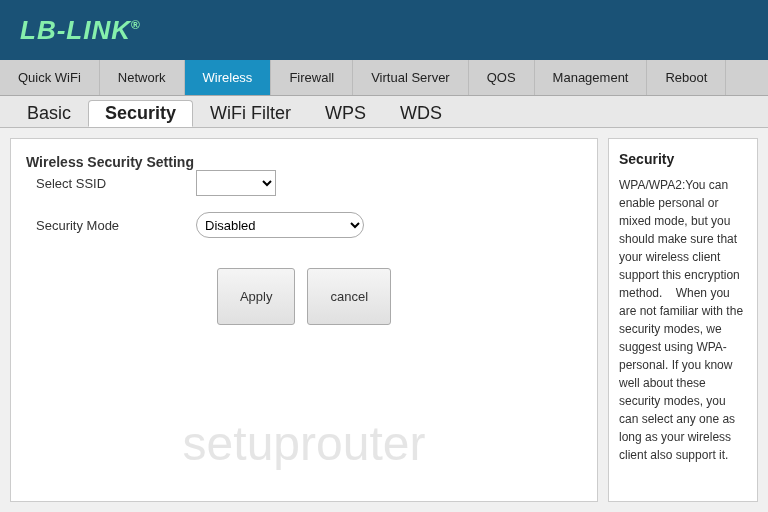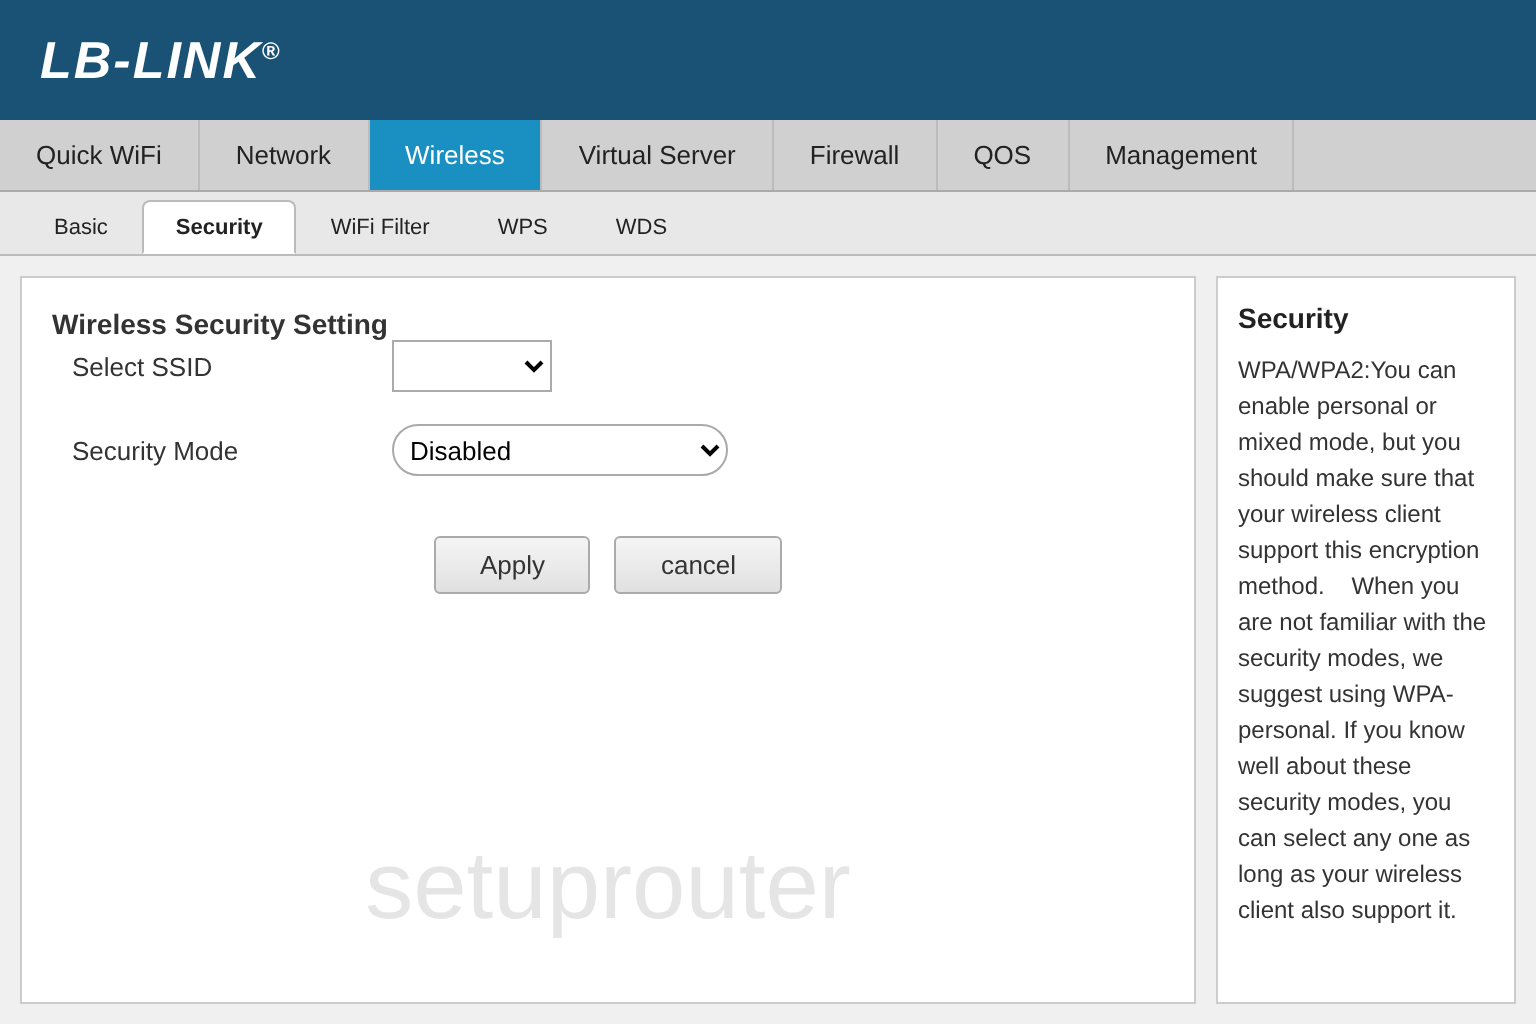--- a/index.html
+++ b/index.html
@@ -7,21 +7,21 @@
 
     
     #header {
       background: #1a5276;
       height: 60px;
       display: flex;
       align-items: center;
       padding: 0 20px;
     }
     #logo {
-      color: #ffffff;
+      color: #86efac;
       font-size: 26px;
       font-weight: bold;
       letter-spacing: 1px;
     }
     #logo span.lb { font-style: italic; }
     #logo span.registered { font-size: 12px; vertical-align: super; }
 
     
     #top-nav {
       background: #d0d0d0;
@@ -52,21 +52,21 @@
       align-items: stretch;
       height: 32px;
       border-bottom: 1px solid #bbb;
       padding-left: 10px;
     }
     .sub-nav-item {
       padding: 0 16px;
       display: flex;
       align-items: center;
       cursor: pointer;
-      font-size: 11px;
+      font-size: 18px;
       color: #222;
       border: 1px solid transparent;
       margin-top: 4px;
       border-radius: 4px 4px 0 0;
     }
     .sub-nav-item.active {
       background: white;
       border-color: #bbb #bbb white #bbb;
       font-weight: bold;
     }
@@ -117,21 +117,21 @@
     #ssid-select { width: 80px; }
     #security-mode-select { width: 168px; border-radius: 13px; }
 
     .button-row {
       display: flex;
       gap: 12px;
       justify-content: center;
       margin-top: 30px;
     }
     .btn {
-      padding: 6px 22px;
+      padding: 20px 22px;
       font-size: 13px;
       cursor: pointer;
       border: 1px solid #aaa;
       border-radius: 3px;
       background: linear-gradient(to bottom, #f5f5f5, #e0e0e0);
       color: #333;
     }
 
     
     #watermark {
@@ -170,24 +170,25 @@
 <div id="header">
   <div id="logo">
     <span class="lb">LB-LINK</span><span class="registered">®</span>
   </div>
 </div>
 
 <div id="top-nav">
   <div class="nav-item">Quick WiFi</div>
   <div class="nav-item">Network</div>
   <div class="nav-item active">Wireless</div>
+  <div class="nav-item">Firewall</div>
   <div class="nav-item">Virtual Server</div>
-  <div class="nav-item">Firewall</div>
   <div class="nav-item">QOS</div>
   <div class="nav-item">Management</div>
+  <div class="nav-item">Reboot</div>
 </div>
 
 <div id="sub-nav">
   <div class="sub-nav-item">Basic</div>
   <div class="sub-nav-item active">Security</div>
   <div class="sub-nav-item">WiFi Filter</div>
   <div class="sub-nav-item">WPS</div>
   <div class="sub-nav-item">WDS</div>
 </div>
 

